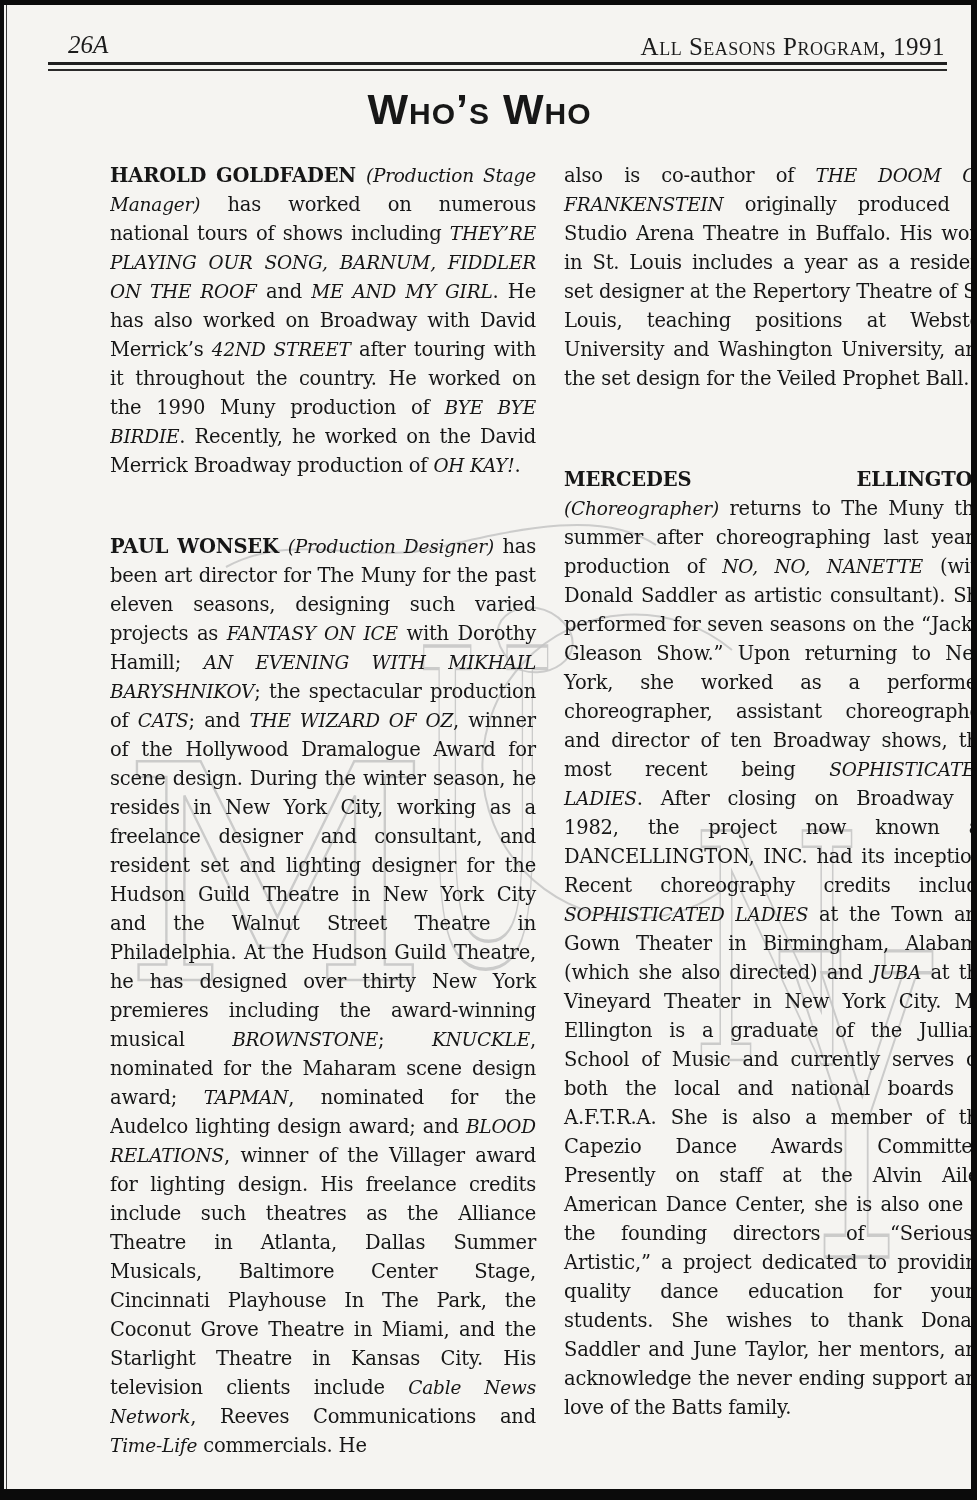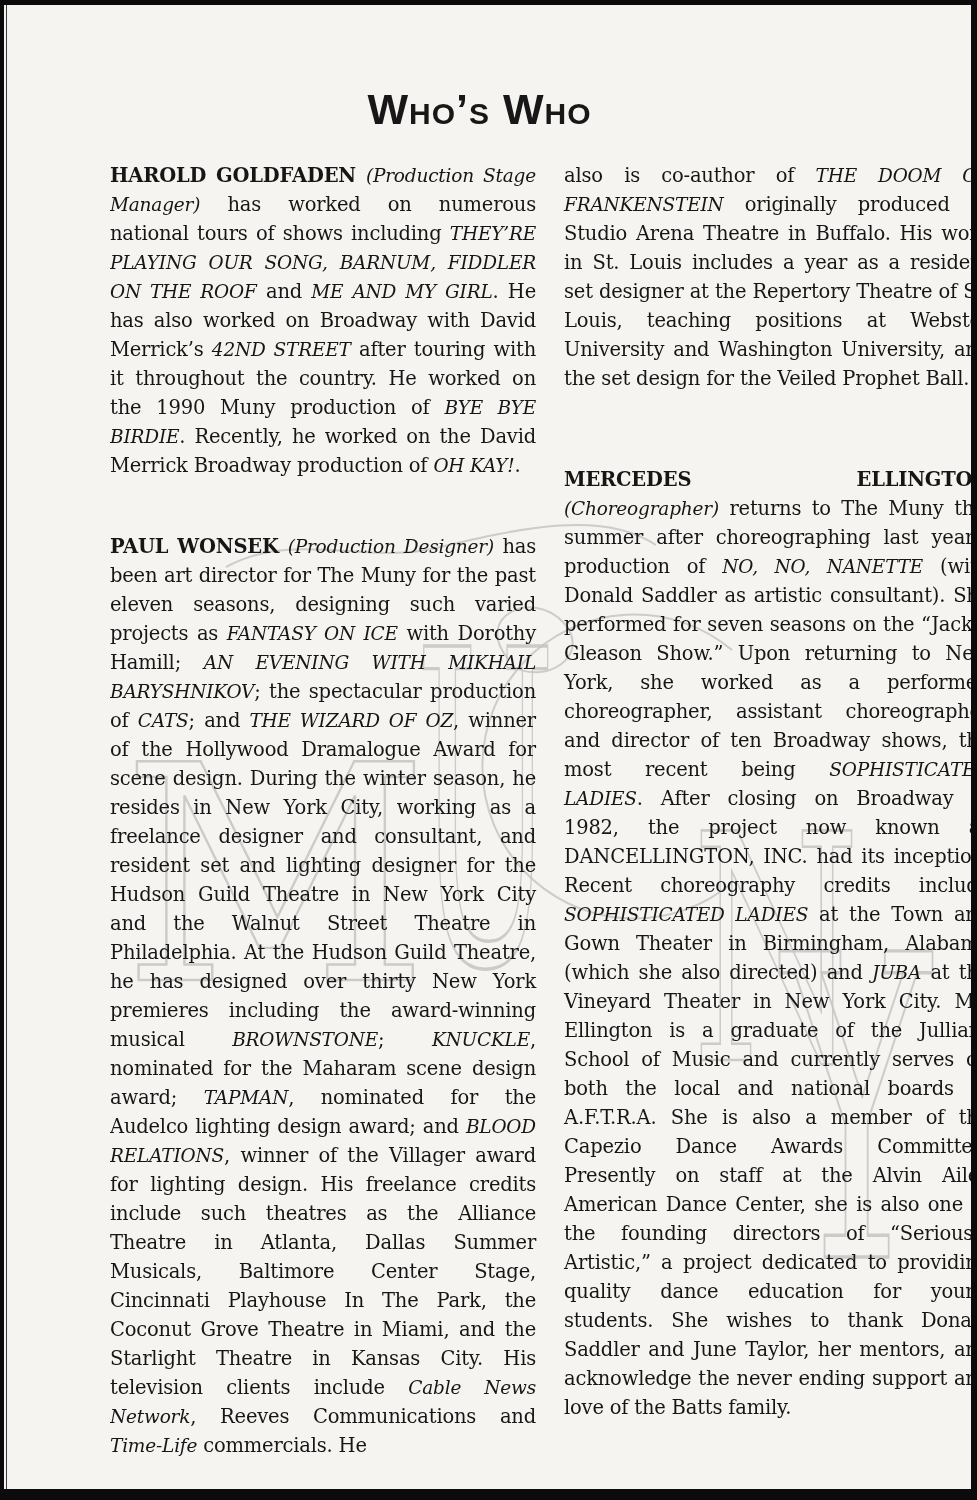--- a/index.html
+++ b/index.html
@@ -81,20 +81,26 @@
   .gap-left  { margin-bottom: 52px; }
   .gap-right { margin-bottom: 72px; }
   .seg-i { font-style: italic; font-size: 0.95em; }
   .seg-b { font-weight: bold; }
 </style>
 </head>
 <body>
 
 <div class="page">
 
+  <div class="header">
+    <span class="pagenum">26A</span>
+    <span class="progtitle">All Seasons Program,  1991</span>
+    <div class="rule-thick"></div>
+    <div class="rule-thin"></div>
+  </div>
 
   <h1 class="title">Who’s Who</h1>
 
   <svg class="watermark" viewBox="0 0 967 1484" aria-hidden="true">
 
     <path class="wm-swash" d="M 222 562 C 290 525, 360 560, 432 543 C 520 522, 600 505, 652 540" stroke="#c4c4c4"></path>
     <path class="wm-swash" d="M 505 655 C 468 612, 528 583, 560 618 C 588 650, 542 682, 506 660" stroke="#c4c4c4"></path>
 
     <path class="wm-swash" d="M 728 645 A 152 152 0 1 0 728 878" stroke="#c4c4c4"></path>
 

